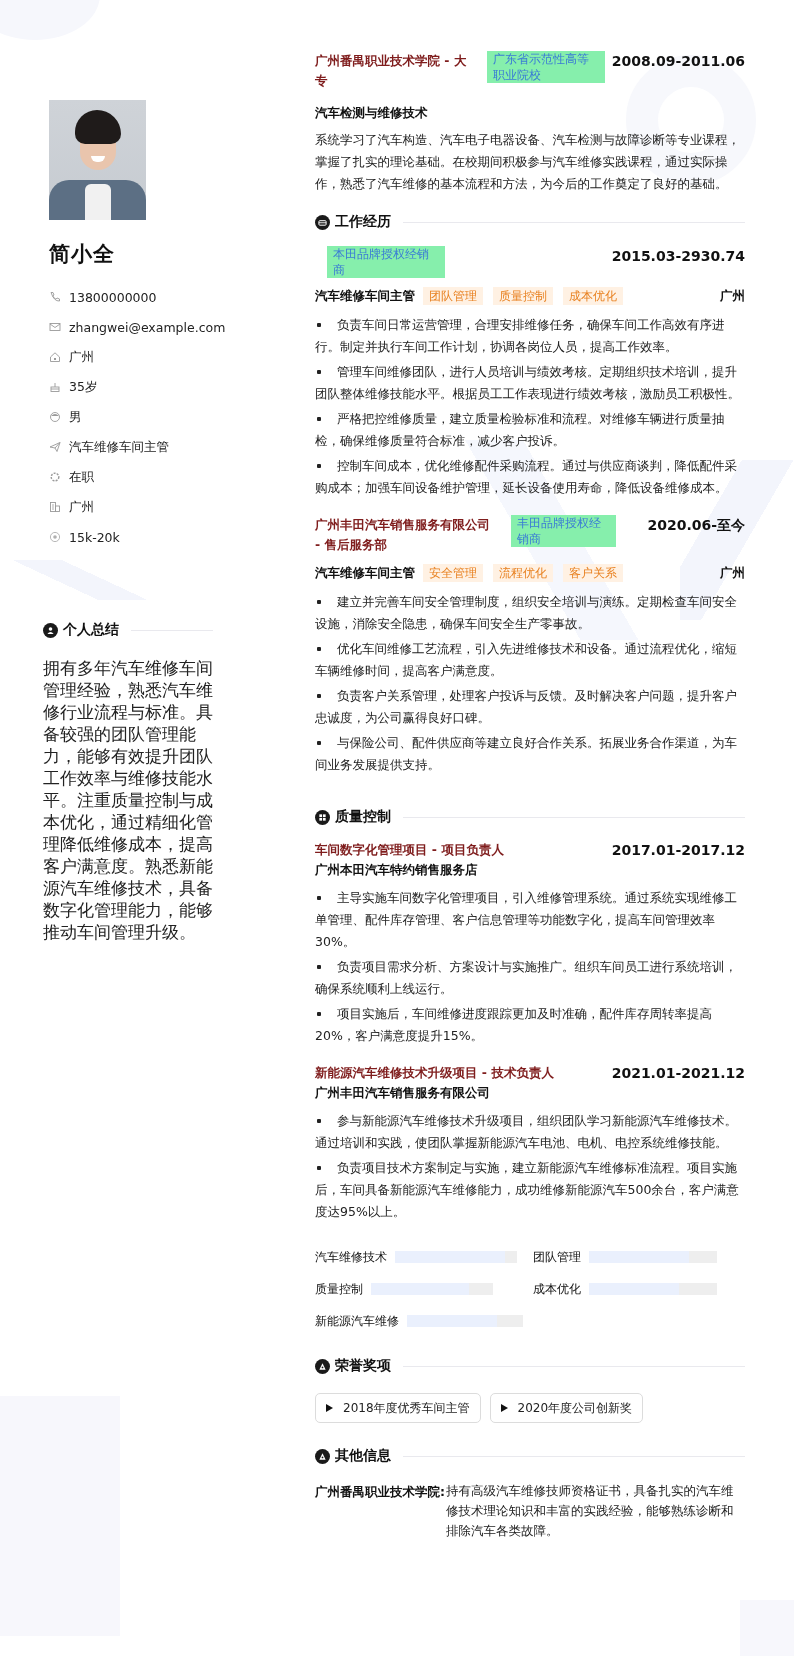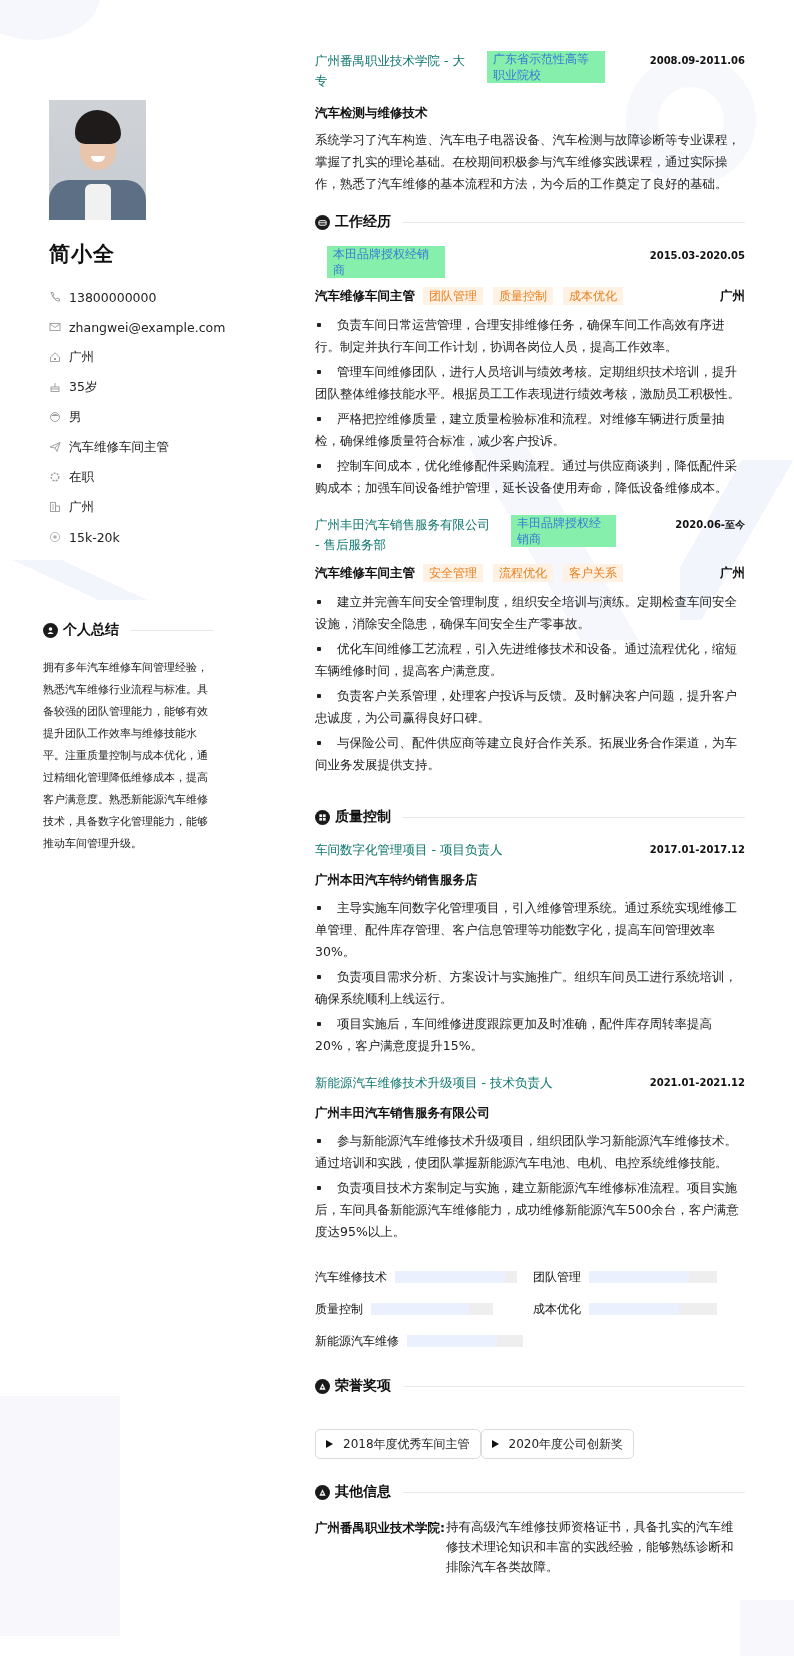--- a/index.html
+++ b/index.html
@@ -30,47 +30,47 @@
   .contact-item { display: flex; align-items: center; height: 30px; font-size: 12.5px; color: #222; }
   .contact-item .ic { width: 12px; height: 12px; margin-right: 8px; color: #9a9a9a; display: inline-flex; align-items: center; justify-content: center; }
   .contact-item .ic svg { width: 12px; height: 12px; }
 
   .side-section { position: absolute; left: 43px; top: 619px; width: 170px; z-index: 1; }
   .sec-head { display: flex; align-items: center; height: 22px; }
   .sec-head .hic { width: 15px; height: 15px; border-radius: 50%; background: #1a1a1a; display: inline-flex; align-items: center; justify-content: center; margin-right: 5px; flex-shrink: 0; }
   .sec-head .hic svg { width: 9px; height: 9px; }
   .sec-head .htitle { font-size: 14px; font-weight: bold; color: #111; white-space: nowrap; }
   .sec-head .hline { flex: 1; height: 1px; background: #e9e9ee; margin-left: 12px; }
-  .side-summary { margin-top: 16px; font-size: 11px; line-height: 22px; color: #222; }
+  .side-summary { margin-top: 16px; font-size: 17px; line-height: 22px; color: #222; }
 
   .main { position: absolute; left: 315px; top: 38px; width: 430px; z-index: 1; }
   .section { margin-bottom: 0; }
   .entry { margin-top: 13px; }
   .entry-top { display: flex; align-items: flex-start; }
-  .entry-title { font-size: 12.5px; font-weight: normal; color: #0f766e; line-height: 20px; width: 160px; }
+  .entry-title { font-size: 12.5px; font-weight: bold; color: #7f1d1d; line-height: 20px; width: 160px; }
   .entry-title.wide { width: 330px; }
   .badge-blue { background: #86efac; color: #3a7bd5; font-size: 12px; line-height: 16px; padding: 0 6px; margin-left: 12px; width: 118px; }
-  .entry-date { margin-left: auto; font-size: 10px; font-weight: bold; color: #111; white-space: nowrap; line-height: 20px; }
+  .entry-date { margin-left: auto; font-size: 14px; font-weight: bold; color: #111; white-space: nowrap; line-height: 20px; }
   .role-row { display: flex; align-items: center; margin-top: 8px; height: 20px; }
   .role-row .role { font-size: 12.5px; font-weight: bold; color: #111; margin-right: 8px; }
   .tag-orange { background: #fff1e3; color: #e8801f; font-size: 12px; padding: 1px 6px; margin-right: 10px; line-height: 16px; }
   .role-row .loc { margin-left: auto; font-size: 12.5px; font-weight: bold; color: #111; }
-  .subline { font-size: 12.5px; font-weight: bold; color: #111; margin-top: 10px; line-height: 20px; }
+  .subline { font-size: 12.5px; font-weight: bold; color: #111; line-height: 20px; }
   .desc { font-size: 12.5px; line-height: 22px; color: #222; margin-top: 6px; }
   .bullets { margin-top: 4px; }
   .bullet { font-size: 12.5px; line-height: 22px; color: #222; margin-top: 3px; position: relative; text-indent: 22px; }
   .bullet::before { content: ""; position: absolute; left: 2px; top: 9px; width: 4px; height: 4px; background: #222; border-radius: 1px; }
 
   .skills { display: grid; grid-template-columns: 218px 200px; row-gap: 12px; margin-top: 16px; }
   .skill { display: flex; align-items: center; height: 20px; }
   .skill .sname { font-size: 12px; color: #111; margin-right: 8px; white-space: nowrap; }
   .skill .bar { height: 12px; background: #eeeeee; position: relative; }
   .skill .fill { position: absolute; left: 0; top: 0; height: 12px; background: #eaf0fd; }
 
-  .awards { display: flex; margin-top: 32px; }
+  .awards { display: flex; margin-top: 16px; gap: 9px; }
   .award { border: 1px solid #dcdcdc; border-radius: 5px; padding: 0 10px; height: 30px; display: flex; align-items: center; font-size: 12px; color: #222; background: #fff; }
   .award .tri { width: 0; height: 0; border-left: 7px solid #111; border-top: 4.5px solid transparent; border-bottom: 4.5px solid transparent; margin-right: 10px; }
 
   .other-row { display: flex; margin-top: 14px; }
   .other-row .olabel { font-size: 12.5px; font-weight: bold; color: #111; white-space: nowrap; line-height: 22px; width: 131px; }
   .other-row .oval { font-size: 12.5px; color: #222; line-height: 20px; flex: 1; }
 </style>
 </head>
 <body>
 
@@ -214,21 +214,21 @@
             <line x1="1" y1="5.3" x2="9" y2="5.3" stroke="#fff" stroke-width="1"></line>
           </svg>
         </span>
       <span class="htitle">工作经历</span>
       <span class="hline"></span>
     </div>
 
     <div class="entry">
       <div class="entry-top">
         <div class="badge-blue">本田品牌授权经销商</div>
-        <div class="entry-date">2015.03-2020.05</div>
+        <div class="entry-date">2015.03-2930.74</div>
       </div>
       <div class="role-row">
         <span class="role">汽车维修车间主管</span>
         <span class="tag-orange">团队管理</span>
         <span class="tag-orange">质量控制</span>
         <span class="tag-orange">成本优化</span>
         <span class="loc">广州</span>
       </div>
       <div class="bullets" style="margin-top:8px;">
         <div class="bullet">负责车间日常运营管理，合理安排维修任务，确保车间工作高效有序进行。制定并执行车间工作计划，协调各岗位人员，提高工作效率。</div>

